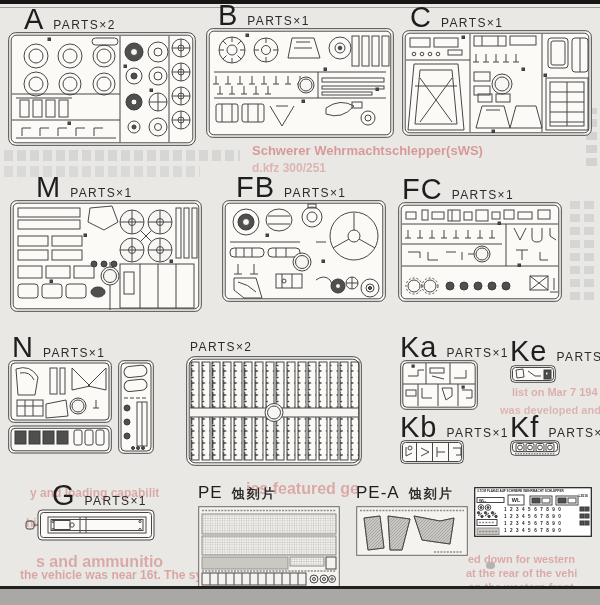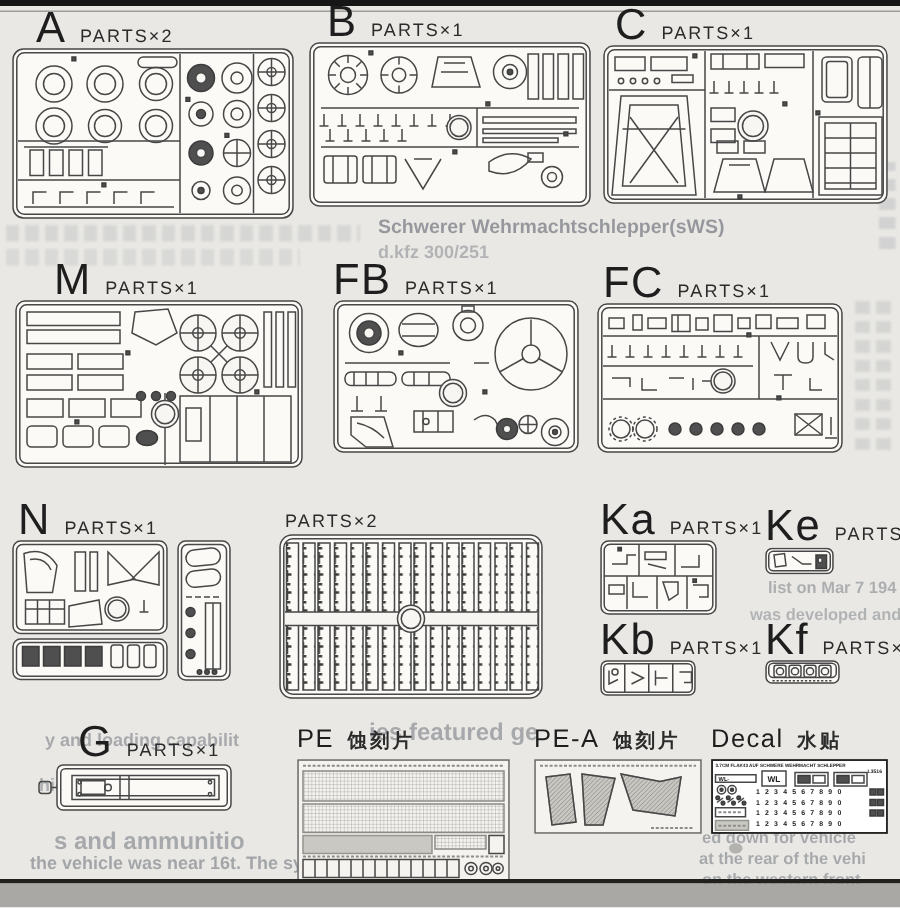--- a/index.html
+++ b/index.html
@@ -20,21 +20,21 @@
       stroke:#474747;fill:none;stroke-width:1}
   .sp .pp{fill:#fbfaf7}
   .sp .ink{fill:#4f4f4f;stroke:#3c3c3c}
   .sp .wt{fill:#f7f6f2}
   .sp .band{fill:#f6f5f1;stroke:none}
   .sp .gy{fill:#c9c8c3;stroke:#95948f}
   .sp .sheet{fill:#f4f3ef;stroke:#6a6a6a}
   .sp .mesh{stroke:#8a8a86}
   .sp .micro{stroke:#8c8c88;stroke-width:1.4;stroke-dasharray:2 1.2}
   .sp text{stroke:none;fill:#1c1c1c}
-  .bl{position:absolute;color:#0f172a;font-weight:700;filter:blur(.4px);white-space:nowrap;pointer-events:none}
+  .bl{position:absolute;color:#b91c1c;font-weight:700;filter:blur(.4px);white-space:nowrap;pointer-events:none}
   .blk{position:absolute;pointer-events:none;filter:blur(.7px)}
   .blk.h{background:repeating-linear-gradient(90deg,#6b7280 0 9px,transparent 9px 13px)}
   .blk.v{background:repeating-linear-gradient(0deg,#6b7280 0 8px,transparent 8px 13px)}
   .smudge{position:absolute;left:486px;top:562px;width:9px;height:7px;border-radius:50%;
           background:#b3b2ae;filter:blur(.5px)}
 </style>
 </head>
 <body>
 
 <div id="page">
@@ -57,21 +57,21 @@
   <div class="rule-top"></div>
 
   <div>
     <span class="bl" style="left:252px;top:143px;font-size:13px;opacity:.38">Schwerer Wehrmachtschlepper(sWS)</span>
     <span class="bl" style="left:252px;top:161px;font-size:12px;opacity:.25">d.kfz 300/251</span>
     <span class="bl" style="left:246px;top:480px;font-size:16px;opacity:.3">ies featured ge</span>
     <span class="bl" style="left:30px;top:486px;font-size:12px;opacity:.3">y and loading capabilit</span>
     <span class="bl" style="left:26px;top:516px;font-size:12px;opacity:.28">hicle while all</span>
     <span class="bl" style="left:36px;top:553px;font-size:16px;opacity:.3">s and ammunitio</span>
     <span class="bl" style="left:20px;top:568px;font-size:12px;opacity:.32">the vehicle was near 16t. The syste</span>
-    <span class="bl" style="left:468px;top:553px;font-size:11px;opacity:.3">ed down for vehicle</span>
+    <span class="bl" style="left:468px;top:553px;font-size:11px;opacity:.3">ed down for western</span>
     <span class="bl" style="left:466px;top:567px;font-size:11px;opacity:.3">at the rear of the vehi</span>
     <span class="bl" style="left:468px;top:581px;font-size:11px;opacity:.3">on the western front</span>
     <span class="bl" style="left:512px;top:386px;font-size:11px;opacity:.28">list on Mar 7 194</span>
     <span class="bl" style="left:500px;top:404px;font-size:11px;opacity:.25">was developed and m</span>
     <div class="blk h" style="left:4px;top:150px;width:236px;height:11px;opacity:.14"></div>
     <div class="blk h" style="left:4px;top:166px;width:196px;height:11px;opacity:.12"></div>
     <div class="blk v" style="left:586px;top:108px;width:11px;height:58px;opacity:.18"></div>
     <div class="blk v" style="left:570px;top:200px;width:10px;height:100px;opacity:.15"></div>
     <div class="blk v" style="left:584px;top:200px;width:10px;height:100px;opacity:.15"></div>
   </div>
@@ -280,21 +280,21 @@
       <rect x="110" y="64" width="74" height="44"></rect>
         <path d="M130 64v44M148 64v44M166 64v44"></path>
       <rect x="114" y="72" width="10" height="22"></rect>
       <rect class="ink" x="74" y="34" width="2.5" height="2.5"></rect>
         <rect class="ink" x="160" y="60" width="2.5" height="2.5"></rect>
       <rect class="ink" x="40" y="80" width="2.5" height="2.5"></rect>
     </svg>
   </div>
 
   <div class="panel" style="left:222px;top:174px">
-    <div class="plabel" style="margin-left:0">
+    <div class="plabel" style="margin-left:14px">
       <span class="L">FB</span>
       <span class="Q">PARTS×1</span>
     </div>
     <svg class="sp" width="164" height="102" viewBox="0 0 164 102">
       <rect class="pp" x="0.7" y="0.7" width="162.6" height="100.6" rx="6"></rect>
       <rect x="3.2" y="3.2" width="157.6" height="95.6" rx="4.5"></rect>
       <circle cx="24" cy="22" r="13"></circle>
         <circle class="ink" cx="24" cy="22" r="8"></circle>
         <circle class="wt" cx="24" cy="22" r="3.5"></circle>
       <ellipse cx="57" cy="20" rx="13" ry="11"></ellipse>
@@ -587,24 +587,20 @@
         <polygon points="8,12 24,10 28,42 12,44" style="fill:url(#hx)"></polygon>
       <polygon class="gy" points="32,10 54,13 46,44 34,44"></polygon>
         <polygon points="32,10 54,13 46,44 34,44" style="fill:url(#hx)"></polygon>
       <polygon class="gy" points="58,10 84,15 98,12 94,38 66,34"></polygon>
         <polygon points="58,10 84,15 98,12 94,38 66,34" style="fill:url(#hx)"></polygon>
       <path class="micro" d="M78 46H106"></path>
     </svg>
   </div>
 
   <div class="panel small" style="left:474px;top:484px">
-    <div class="plabel">
-      <span class="L">Decal</span>
-      <span class="Q">水贴</span>
-    </div>
     <svg class="sp" width="118" height="50" viewBox="0 0 118 50" style="margin-top:3px">
       <rect x="0.7" y="0.7" width="116.6" height="48.6" style="fill:#ffffff;stroke:#1c1c1c;stroke-width:1.2"></rect>
       <text x="3" y="5" font-size="3.1" font-weight="700">3.7CM FLAK43 AUF SCHWERE WEHRMACHT SCHLEPPER</text>
       <text x="114" y="9.5" font-size="3.4" font-weight="700" text-anchor="end">L3516</text>
       <rect x="3" y="10.5" width="27" height="5"></rect>
       <text x="5" y="14.6" font-size="3.8" font-weight="700">WL-</text>
       <rect x="34" y="8" width="16" height="10"></rect>
       <text x="42" y="15.2" font-size="5.5" font-weight="700" text-anchor="middle">WL</text>
       <rect x="56" y="9" width="22" height="9"></rect>
         <rect class="ink" x="58" y="11" width="8" height="5"></rect>

